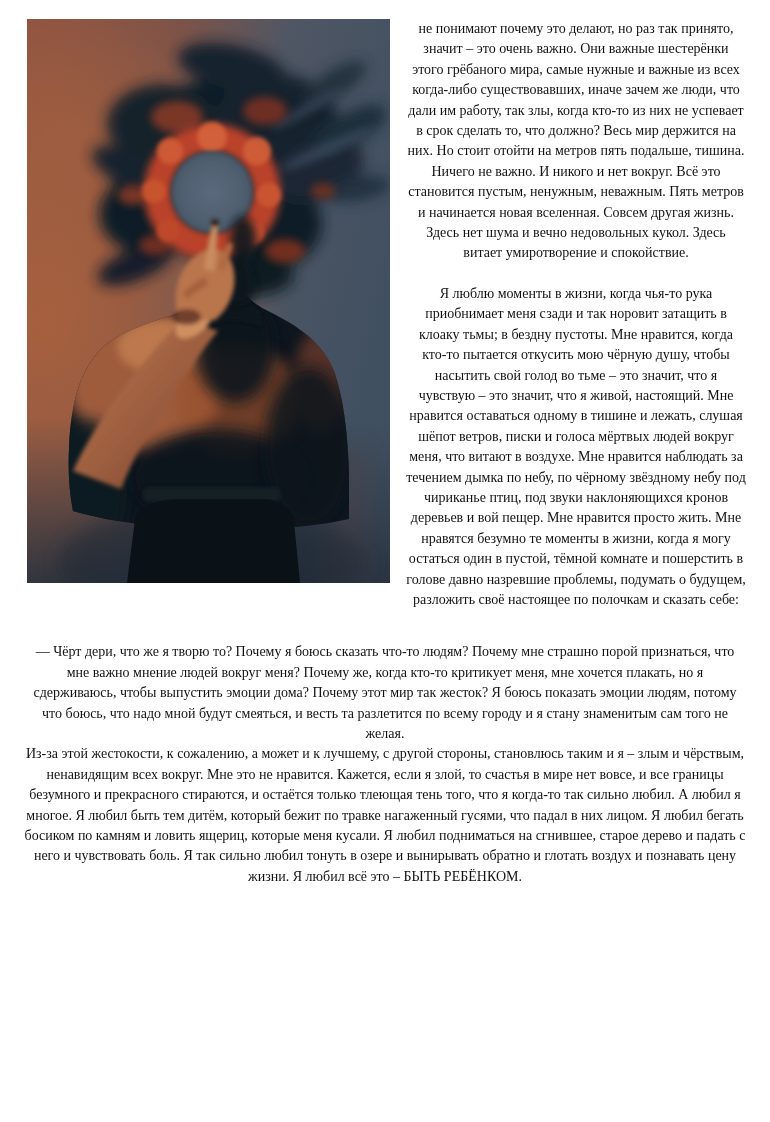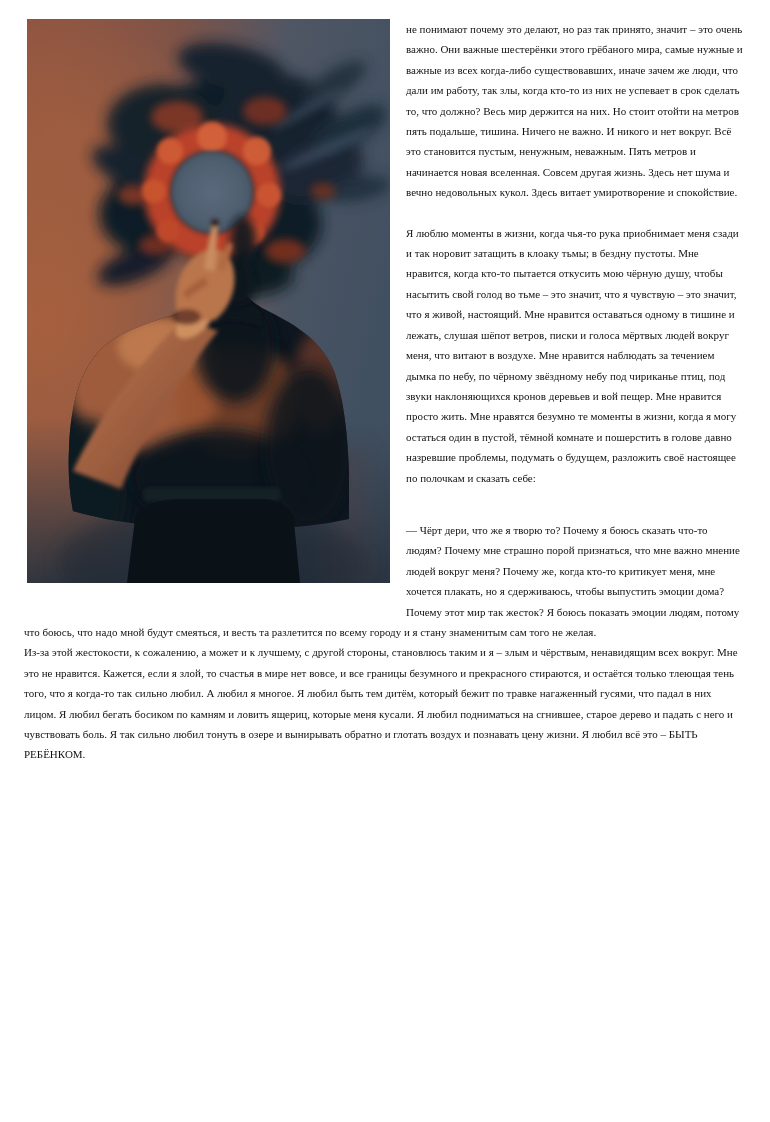--- a/index.html
+++ b/index.html
@@ -6,24 +6,24 @@
   body {
     width: 770px; height: 1122px;
     background: #ffffff;
     overflow: hidden;
   }
   .page {
     box-sizing: border-box;
     width: 770px; height: 1122px;
     padding: 19px 24px 0 24px;
     font-family: "Liberation Serif", "DejaVu Serif", serif;
-    font-size: 11px;
+    font-size: 14px;
     line-height: 20.4px;
     color: #121212;
-    text-align: left;
+    text-align: center;
   }
   .artwork {
     float: left;
     width: 363px; height: 564px;
     margin: 0 16px 20px 3px;
     overflow: hidden;
   }
   .artwork svg { display: block; }
   p.para { margin: 0; padding: 0; }
   p.p1 { margin-bottom: 20px; }

